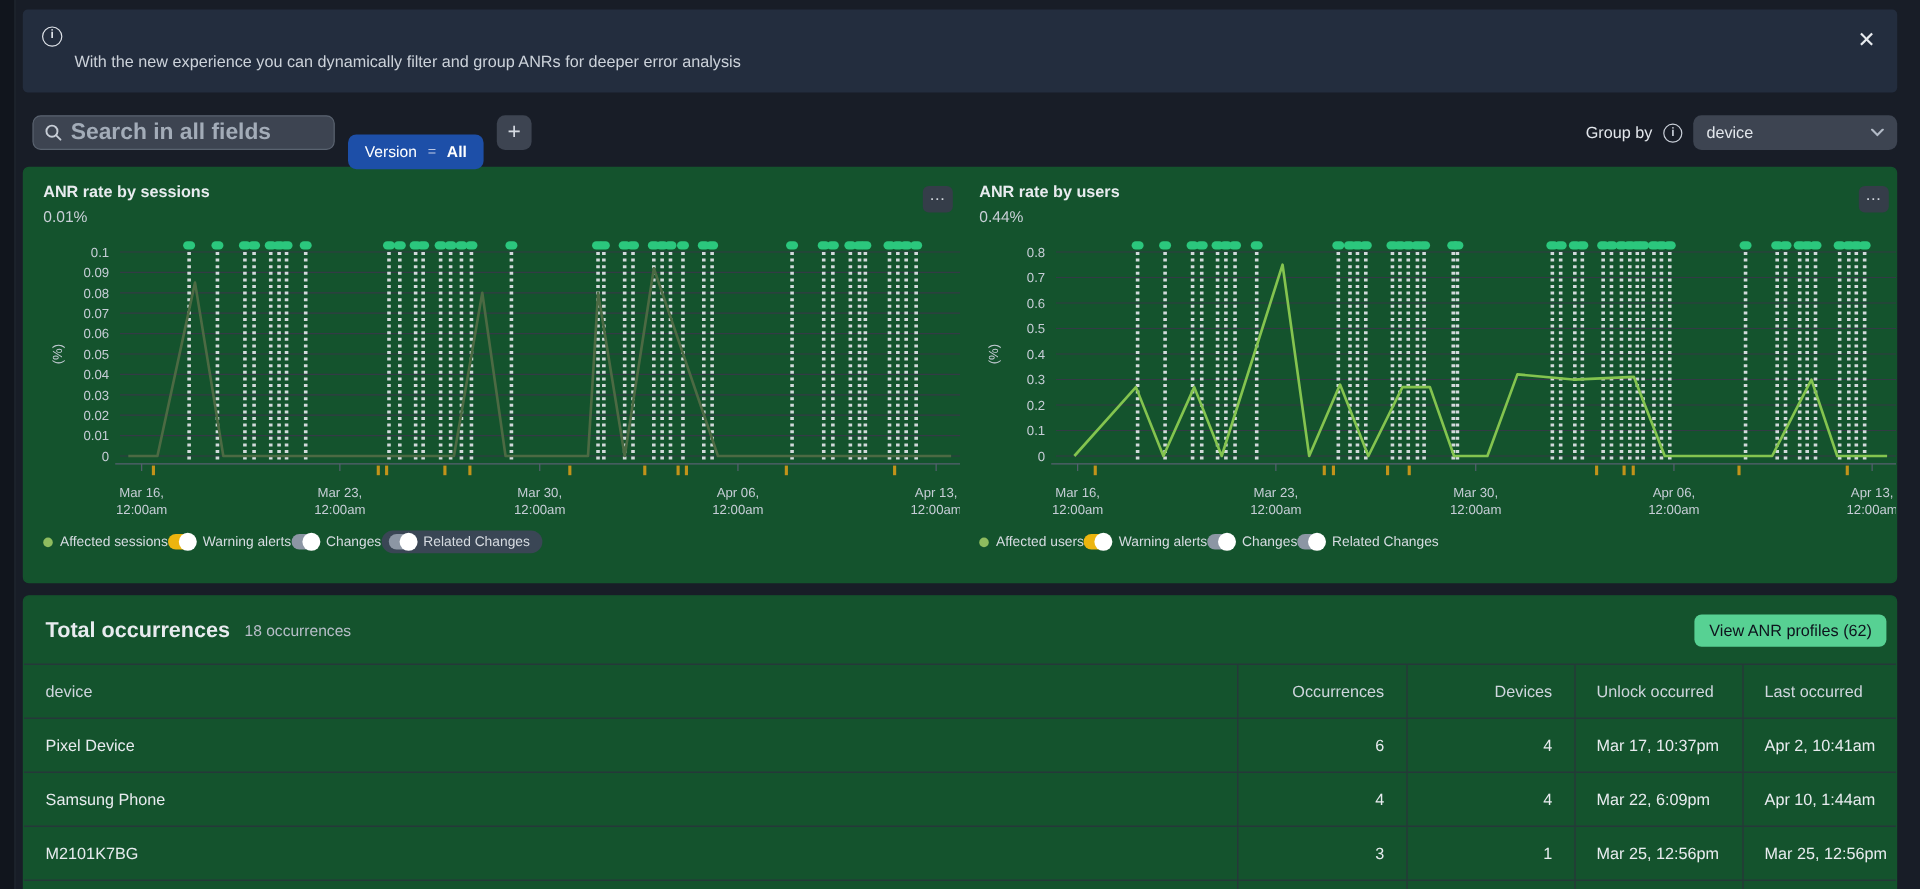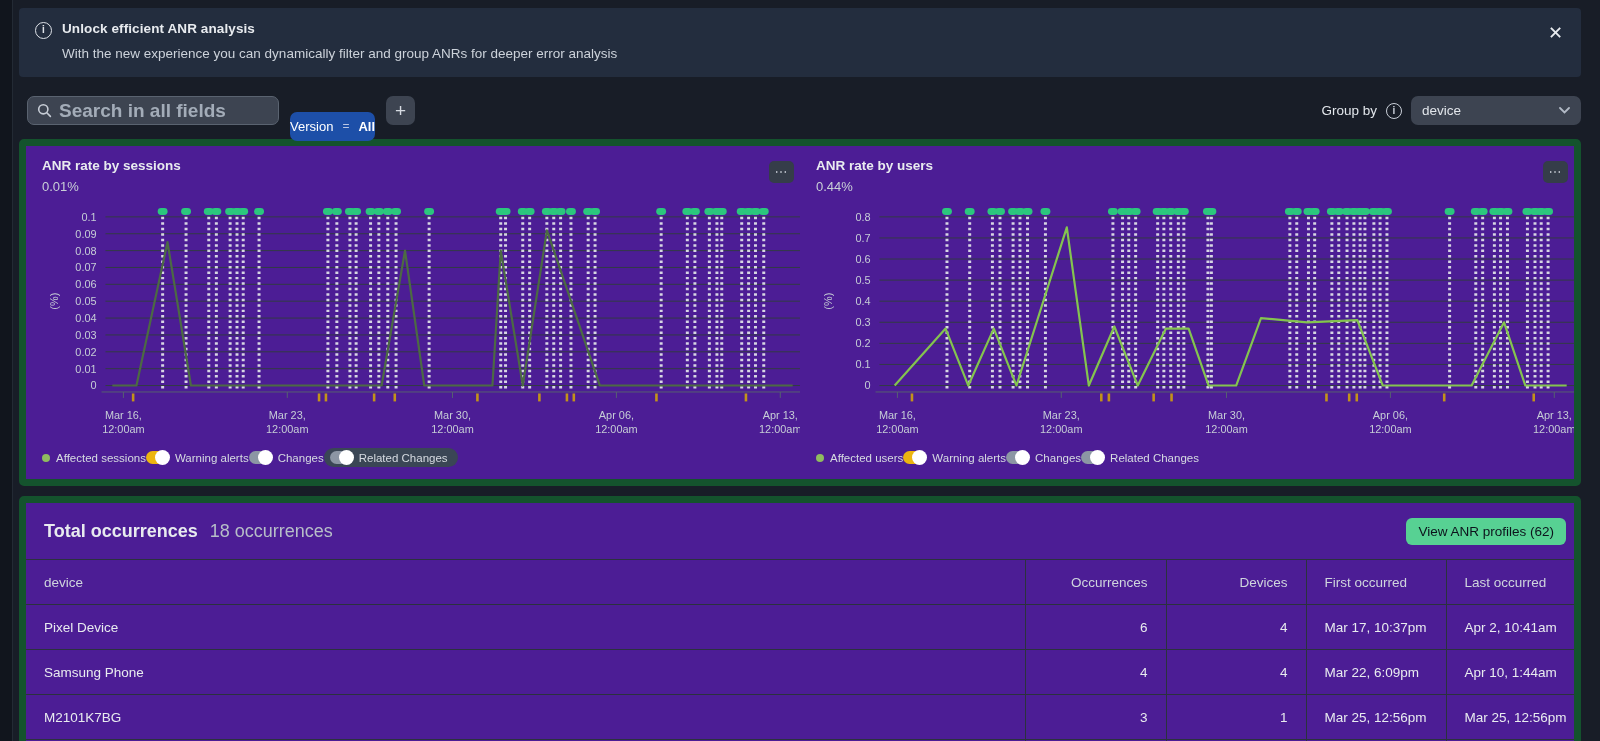--- a/index.html
+++ b/index.html
@@ -14,49 +14,49 @@
   .content { position:absolute; left:14px; top:0; right:0; bottom:0;
     padding:8px 19px 0 5px; }
 
   
   .banner { height:69px; background:#232d3e; border-radius:4px; position:relative;
     padding:13px 16px; display:flex; gap:10px; }
   .banner-icon { width:17px; height:17px; border:1.5px solid #dfe3e9; border-radius:50%;
     color:#dfe3e9; font-size:10px; line-height:14px; text-align:center; flex:none; margin-top:1px;
     font-style:normal; font-weight:bold; }
   .banner-title { font-weight:bold; font-size:13.5px; letter-spacing:.1px; }
-  .banner-sub { font-size:13.5px; color:#ccd2da; margin-top:10px; }
+  .banner-sub { font-size:13.5px; color:#ccd2da; margin-top:23px; }
   .banner-close { position:absolute; right:18px; top:16px; background:none; border:none;
     color:#e8ebef; font-size:18px; line-height:18px; cursor:pointer; font-family:inherit; }
 
   
   .toolbar { margin-top:19px; height:29px; display:flex; align-items:center; gap:11px; padding-left:8px; }
   .search { width:252px; height:29px; background:#3d4451; border:1px solid #5a6370;
     border-radius:7px; display:flex; align-items:center; gap:7px; padding:0 9px; }
   .search svg { flex:none; }
   .search input { background:transparent; border:none; outline:none; color:#e8ebef;
     font-size:19px; width:100%; font-family:inherit;font-weight:bold; }
   .search input::placeholder { color:#a3acb8; }
   .chip { height:29px; background:#1d4fa8; border-radius:7px; display:flex; align-items:center;
-    gap:9px; padding:0 0; font-size:13px; color:#fff; cursor:pointer;margin-top:31px; }
+    gap:9px; padding:0 14px; font-size:13px; color:#fff; cursor:pointer;margin-top:31px; }
   .chip .op { color:#b9c6e4; font-size:12px; }
   .chip .val { font-weight:bold; }
   .plus-btn { width:29px; height:29px; background:#3d4451; border:none; border-radius:7px;
     color:#d6dbe2; font-size:19px; font-weight:300; line-height:26px; text-align:center;
     cursor:pointer; font-family:inherit; }
   .groupby { margin-left:auto; display:flex; align-items:center; gap:9px;
     font-size:13.5px; color:#e2e6eb;justify-content:space-between; }
   .info-circle { width:16px; height:16px; border:1.5px solid #c9cfd8; border-radius:50%;
     color:#c9cfd8; font-size:10px; line-height:13px; text-align:center; font-weight:bold; }
   .dropdown { width:170px; height:29px; background:#3d4451; border-radius:7px;
     display:flex; align-items:center; padding:0 11px; font-size:13.5px; cursor:pointer; }
   .dropdown .chev { margin-left:auto; display:flex; }
 
   
-  .card { border:7px solid #14532d; background:#4c1d95; border-radius:5px; }
+  .card { border:1px solid #14532d; background:#14532d; border-radius:5px; }
   .charts-card { margin-top:14px; height:347px; display:flex; }
   .chart-half { width:50%; position:relative; padding:12px 0 0 16px; overflow:hidden; }
   .chart-title { font-size:13.5px; font-weight:bold; }
   .chart-value { font-size:13px; color:#c9cfd7; margin-top:6px; }
   .menu-btn { position:absolute; top:15px; right:6px; width:25px; height:22px;
     background:#353d49; border:none; border-radius:5px; color:#d2d8df; font-size:13px;
     letter-spacing:1px; line-height:20px; cursor:pointer; font-family:inherit; }
   .chart-svg { display:block; margin-top:10px; width:100%; height:245px; }
   .tick { font:11px "Liberation Sans", sans-serif; fill:#c6cdd6; }
   .legend { display:flex; align-items:center; font-size:11.5px; color:#d6dbe1; margin-top:2px; }
@@ -66,42 +66,41 @@
   .toggle { width:23px; height:13px; border-radius:7px; background:#8c96a4; position:relative;
     display:inline-block; flex:none; cursor:pointer; }
   .toggle.yellow { background:#ecb50f; }
   .knob { position:absolute; right:-1px; top:-1px; width:15px; height:15px; background:#fff;
     border-radius:50%; }
 
   
   .table-card { margin-top:10px; }
   .table-head { height:56px; display:flex; align-items:center; gap:12px; padding:0 8px 0 18px; }
   .th-title { font-size:18px; font-weight:bold; }
-  .th-count { font-size:18px; color:#b7bec8; }
+  .th-count { font-size:13px; color:#b7bec8; }
   .cta { margin-left:auto; height:27px; background:#57d193; color:#0d131c; border:none;
     border-radius:6px; font-size:13.5px; padding:0 12px; cursor:pointer; font-family:inherit; }
   table { width:100%; border-collapse:collapse; font-size:13.5px; table-layout:fixed; }
   th, td { height:45px; padding:0 18px; border-top:1px solid #2b323d; font-weight:normal;
     text-align:left; white-space:nowrap; overflow:hidden; }
   th { color:#cfd5dd; }
   td { color:#e8ebef; }
   .b-left { border-left:1px solid #2b323d; }
   .num { text-align:right; }
 </style>
 </head>
 <body>
 
 <div class="left-strip"></div>
 
 <div class="content">
 
   <div class="banner">
     <span class="banner-icon">i</span>
     <div>
-      <div class="banner-title">Unlock efficient ANR analysis</div>
       <div class="banner-sub">With the new experience you can dynamically filter and group ANRs for deeper error analysis</div>
     </div>
     <button class="banner-close">✕</button>
   </div>
 
   <div class="toolbar">
     <div class="search">
       <svg width="15" height="15" viewBox="0 0 15 15">
         <circle cx="6.3" cy="6.3" r="4.6" fill="none" stroke="#c7cdd6" stroke-width="1.6"></circle>
         <line x1="9.8" y1="9.8" x2="13.4" y2="13.4" stroke="#c7cdd6" stroke-width="1.6" stroke-linecap="round"></line>
@@ -463,21 +462,21 @@
           <col style="width:141px">
           <col style="width:140px">
           <col style="width:140px">
           <col style="width:128px">
         </colgroup>
       <thead>
         <tr>
           <th>device</th>
           <th class="b-left num">Occurrences</th>
           <th class="b-left num">Devices</th>
-          <th class="b-left">First occurred</th>
+          <th class="b-left">Unlock occurred</th>
           <th class="b-left">Last occurred</th>
         </tr>
       </thead>
       <tbody>
         <tr>
           <td>Pixel Device</td>
           <td class="b-left num">6</td>
           <td class="b-left num">4</td>
           <td class="b-left">Mar 17, 10:37pm</td>
           <td class="b-left">Apr 2, 10:41am</td>

